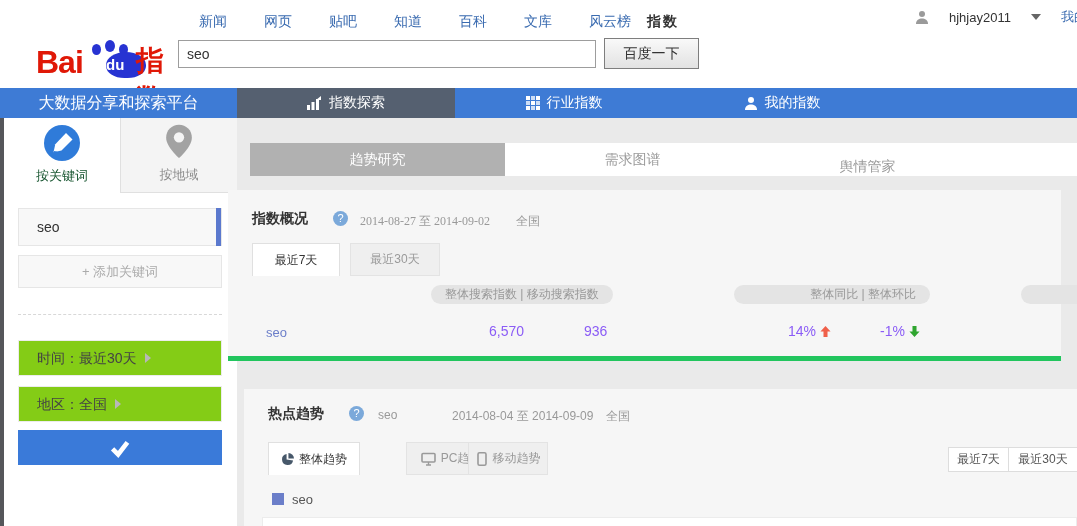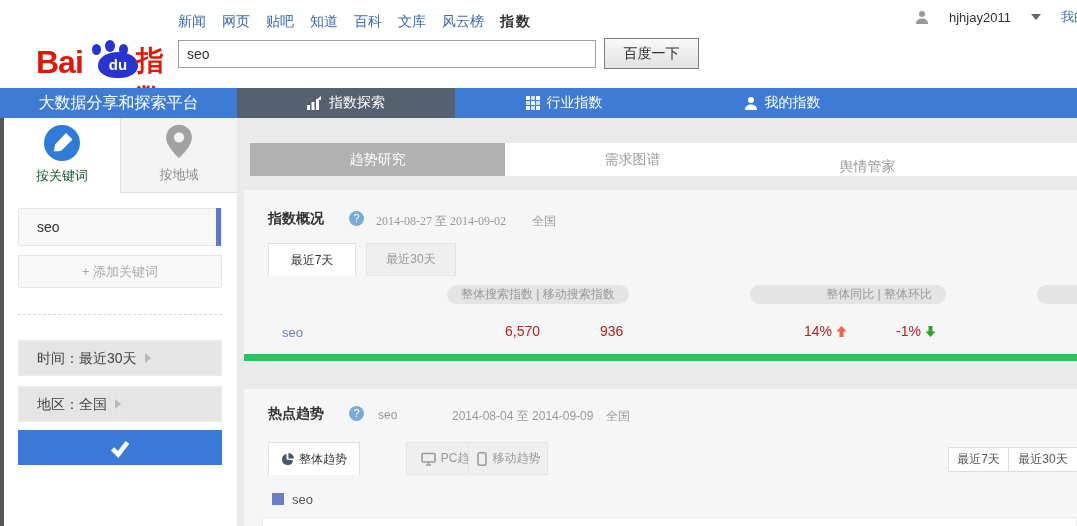--- a/index.html
+++ b/index.html
@@ -5,28 +5,28 @@
   * { margin:0; padding:0; box-sizing:border-box; }
   body { background:#fff; font-family:"Liberation Sans","DejaVu Sans",sans-serif; }
   .screen { position:relative; width:1077px; height:526px; overflow:hidden; background:#fff; }
   .abs { position:absolute; }
 
   
   .top-header { left:0; top:0; width:1077px; height:88px; background:#fff; }
   .logo { left:36px; top:26px; width:140px; height:52px; }
   .logo-bai { position:absolute; left:0; top:18px; color:#e01807; font-size:32px; font-weight:bold; letter-spacing:-1px; }
   .paw { position:absolute; left:52px; top:14px; width:44px; height:38px; }
-  .paw-pad { position:absolute; left:10px; top:12px; width:40px; height:26px; background:#2733d2; border-radius:50% 50% 46% 46%; color:#fff; font-size:15px; font-weight:bold; text-align:center; line-height:26px; }
+  .paw-pad { position:absolute; left:18px; top:12px; width:40px; height:26px; background:#2733d2; border-radius:50% 50% 46% 46%; color:#fff; font-size:15px; font-weight:bold; text-align:left; line-height:26px; }
   .toe { position:absolute; background:#2733d2; border-radius:50%; }
   .toe1 { left:4px; top:4px; width:9px; height:11px; }
   .toe2 { left:17px; top:0px; width:10px; height:12px; }
   .toe3 { left:31px; top:4px; width:9px; height:11px; }
   .logo-suffix { position:absolute; left:100px; top:16px; color:#e01807; font-size:28px; font-weight:bold; }
   .top-nav { left:178px; top:13px; display:flex; gap:16px; font-size:14px; align-items:center; }
-  .top-nav a { color:#3a6bb0; text-decoration:none; cursor:pointer; }
+  .top-nav a { color:#3a6bb0; text-decoration:none; cursor:pointer;margin-left:21px; }
   .nav-current { color:#333; font-weight:bold; letter-spacing:2px; }
   .search-input { left:178px; top:40px; width:418px; height:28px; border:1px solid #9d9d9d; font-size:14px; padding:0 8px; color:#333; background:#fff; }
   .search-btn { left:604px; top:38px; width:95px; height:31px; background:linear-gradient(#f9f9f9,#e2e2e2); border:1px solid #7e7e7e; font-size:14px; color:#333; text-align:center; line-height:29px; cursor:pointer; }
   .user-area { left:915px; top:8px; display:flex; align-items:center; gap:20px; font-size:13px; white-space:nowrap; }
   .user-name { color:#333; }
   .caret-down { width:0; height:0; border-left:5px solid transparent; border-right:5px solid transparent; border-top:6px solid #666; display:inline-block; }
   .my-index-link { color:#3a6bb0; cursor:pointer; }
 
   
   .blue-bar { left:0; top:88px; width:1077px; height:30px; background:#3e7bd5; color:#fff; }
@@ -42,44 +42,44 @@
   .side-tab-rg { left:116px; width:117px; background:#f4f4f4; border-left:1px solid #e0e0e0; border-bottom:1px solid #e0e0e0; }
   .side-tab .ic { position:absolute; left:50%; transform:translateX(-50%); top:6px; }
   .side-tab .lbl { position:absolute; left:0; right:0; bottom:8px; text-align:center; font-size:13px; }
   .lbl-kw { color:#14532d; }
   .lbl-rg { color:#8a8a8a; }
   .kw-box { left:14px; top:90px; width:204px; height:38px; background:#f8f8f8; border:1px solid #e6e6e6; }
   .kw-box input { position:absolute; left:18px; top:0; width:160px; height:36px; border:none; background:transparent; font-size:14px; color:#333; font-family:"Liberation Sans","DejaVu Sans",sans-serif; }
   .kw-accent { position:absolute; right:0; top:-1px; width:5px; height:38px; background:#5b79ce; }
   .add-kw { left:14px; top:137px; width:204px; height:33px; background:#f8f8f8; border:1px solid #e6e6e6; color:#ababab; font-size:13px; text-align:center; line-height:31px; cursor:pointer; }
   .dashed { left:14px; top:196px; width:204px; border-top:1px dashed #d8d8d8; }
-  .filter-box { left:14px; width:204px; height:36px; background:#e5e5e5; border:1px solid #ececec; font-size:14px; color:#444; line-height:34px; padding-left:18px; cursor:pointer; }
+  .filter-box { left:14px; width:204px; height:36px; background:#84cc16; border:1px solid #ececec; font-size:14px; color:#444; line-height:34px; padding-left:18px; cursor:pointer; }
   .fb-time { top:222px; }
   .fb-region { top:268px; }
   .chev { display:inline-block; width:0; height:0; border-top:5px solid transparent; border-bottom:5px solid transparent; border-left:6px solid #b8b8b8; margin-left:8px; }
   .confirm-btn { left:14px; top:312px; width:204px; height:35px; background:#3a7ad9; cursor:pointer; display:flex; align-items:center; justify-content:center; }
 
   
   .main-bg { left:237px; top:118px; width:840px; height:408px; background:#eaeaea; }
   .main-tabs { left:250px; top:143px; width:827px; height:33px; background:#fff; }
   .mt-seg { position:absolute; top:0; height:33px; width:255px; text-align:center; line-height:33px; font-size:14px; color:#9a9a9a; cursor:pointer; }
   .mt-active { background:#b1b1b1; color:#fff; }
 
   .card { background:#f6f6f6; }
-  .card1 { left:244px; top:190px; width:833px; height:171px; border-bottom:7px solid #22c55e; }
+  .card1 { left:228px; top:190px; width:833px; height:171px; border-bottom:5px solid #22c55e; }
   .card2 { left:244px; top:389px; width:833px; height:137px; }
   .card .title { position:absolute; font-size:14px; font-weight:bold; color:#333; }
   .help-ic { position:absolute; width:15px; height:15px; background:#7ba9da; color:#fff; border-radius:50%; font-size:11px; text-align:center; line-height:15px; cursor:pointer; }
   .meta { position:absolute; font-size:12px; color:#999; }
   .sub-tab { position:absolute; height:33px; font-size:12px; text-align:center; line-height:31px; cursor:pointer; display:flex; align-items:center; justify-content:center; gap:5px; }
   .sub-active { background:#fff; border:1px solid #e0e0e0; border-bottom:none; color:#333; }
   .sub-idle { background:#efefef; border:1px solid #e3e3e3; color:#999; }
   .pill { position:absolute; height:19px; background:#e4e4e4; border-radius:10px; color:#999; font-size:12px; text-align:center; line-height:19px; padding:0 14px; white-space:nowrap; }
   .row-kw { position:absolute; color:#6b7ec9; font-size:13px; cursor:pointer; }
-  .row-val { position:absolute; color:#b91c1c; font-size:14px; white-space:nowrap; }
+  .row-val { position:absolute; color:#8b5cf6; font-size:14px; white-space:nowrap; }
   .arrow { display:inline-block; width:11px; height:11px; margin-left:4px; vertical-align:-1px; }
   .period-btn { position:absolute; top:58px; height:25px; background:#fff; border:1px solid #ddd; font-size:12px; color:#555; text-align:center; line-height:23px; cursor:pointer; }
   .legend-sq { position:absolute; width:12px; height:12px; background:#6b7ec9; }
   .legend-lbl { position:absolute; font-size:13px; color:#555; }
   .chart-strip { position:absolute; left:18px; top:128px; width:815px; height:9px; background:#fff; border:1px solid #ececec; border-bottom:none; }
 </style>
 </head>
 <body>
 
 <div class="screen">

